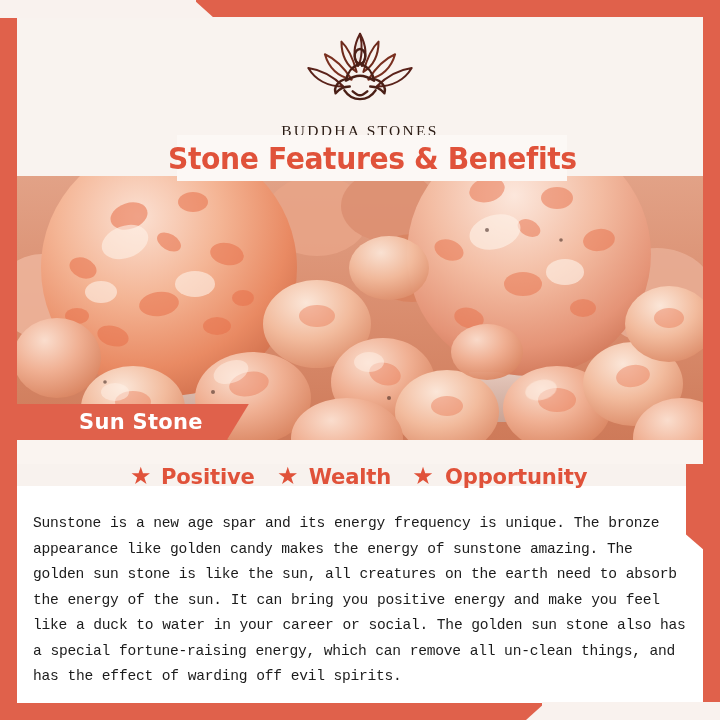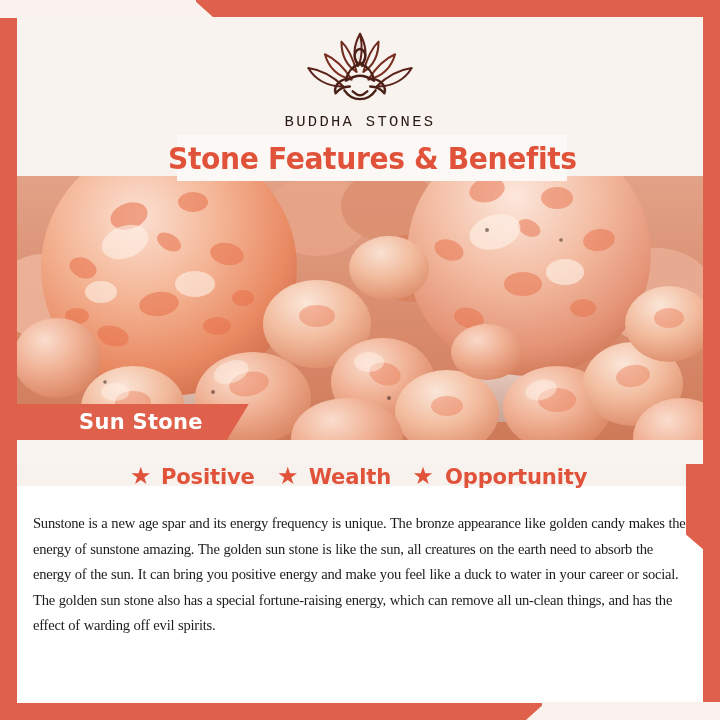--- a/index.html
+++ b/index.html
@@ -62,22 +62,22 @@
     height:159px;
     background:#F9F3EF;
   }
   .logo-wrap {
     position:absolute;
     left:0; right:0; top:10px;
     display:flex; flex-direction:column; align-items:center;
   }
   .logo-mark { width:150px; height:78px; display:block; }
   .brand-name {
-    margin-top:8px;
-    font-family:Liberation Mono, monospace;
+    margin-top:17px;
+    font-family:Liberation Serif, serif;
     font-size:15.5px;
     letter-spacing:2.3px;
     color:#2A1B14;
     font-weight:400;
   }
 
   .title-band {
     position:absolute;
     left:136px; right:136px;
     top:118px; height:46px;
@@ -169,21 +169,21 @@
     font-family:"DejaVu Sans", sans-serif;
     font-weight:bold;
     font-size:22px;
     letter-spacing:-0.2px;
     transform:scaleX(0.96);
     white-space:nowrap;
   }
 
   .paragraph {
     margin:22px 16px 0 16px;
-    font-family:Liberation Serif, serif;
+    font-family:Liberation Mono, monospace;
     font-size:14.6px;
     line-height:25.5px;
     color:#1B1B1B;
     text-align:left;
     letter-spacing:-0.25px;
     word-spacing:0.4px;
   }
 </style>
 </head>
 <body>

